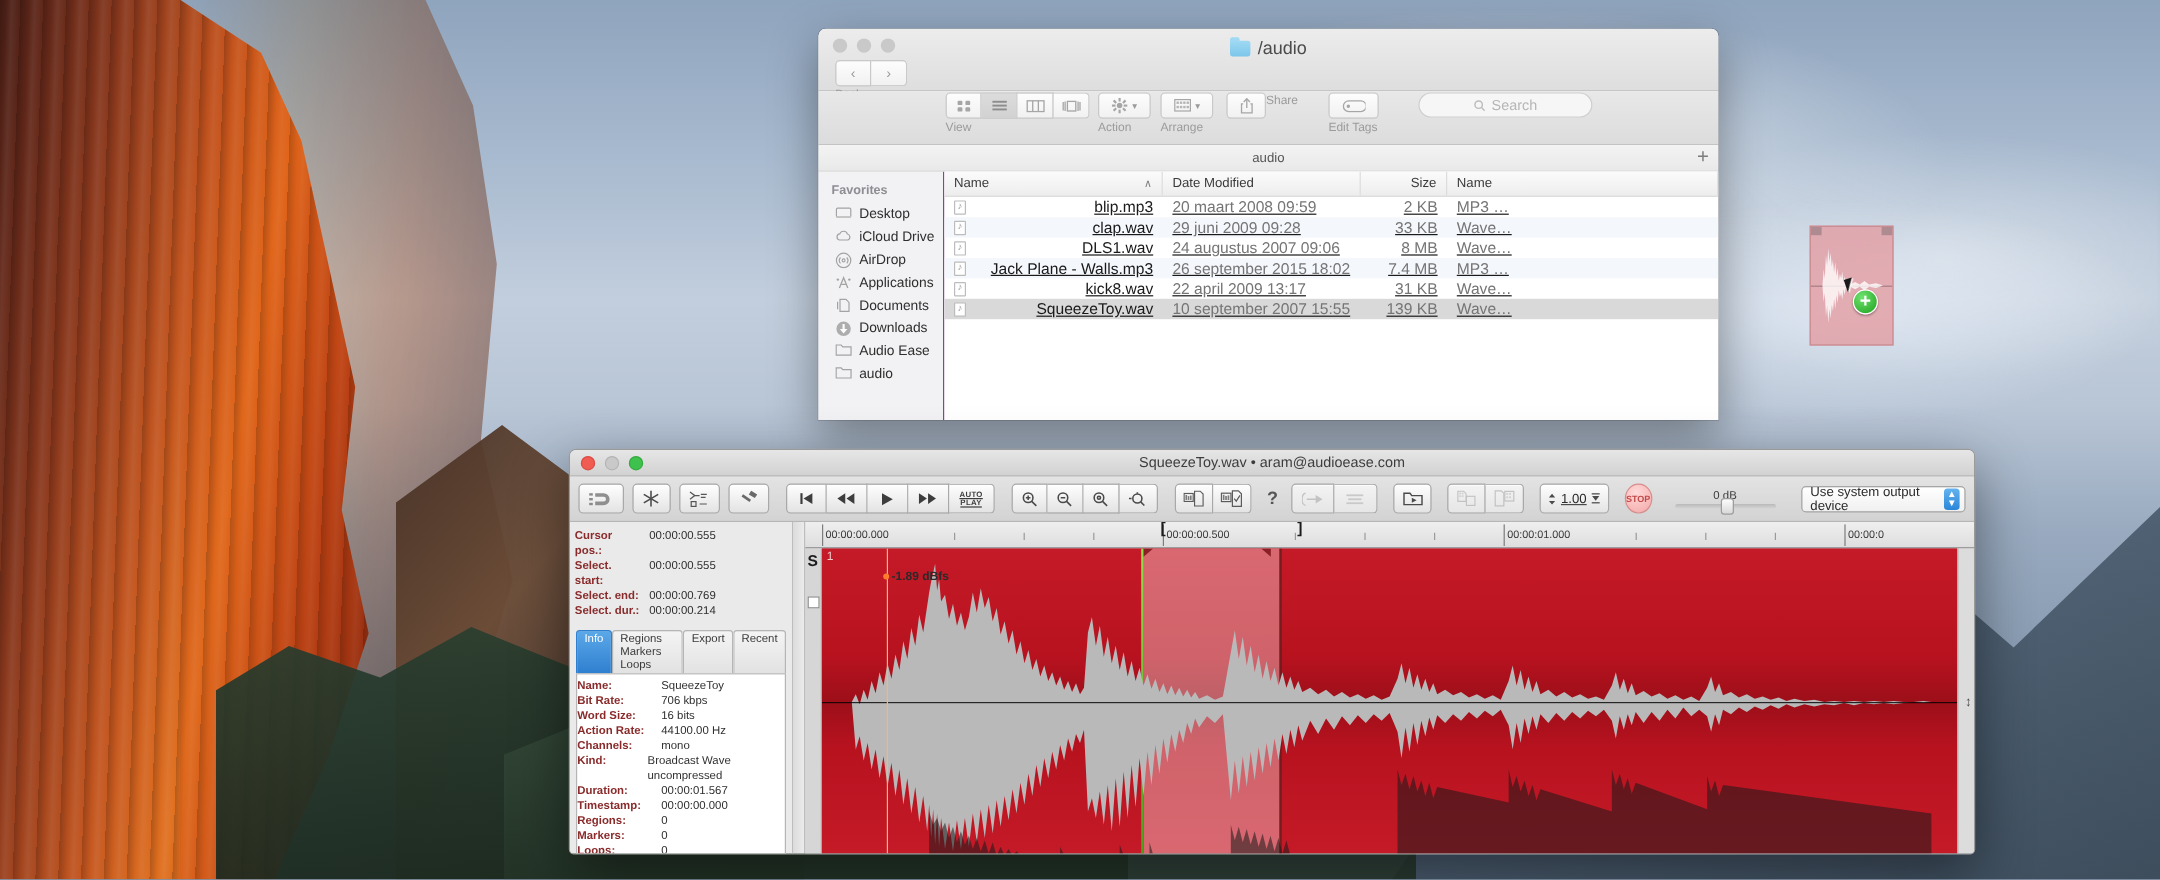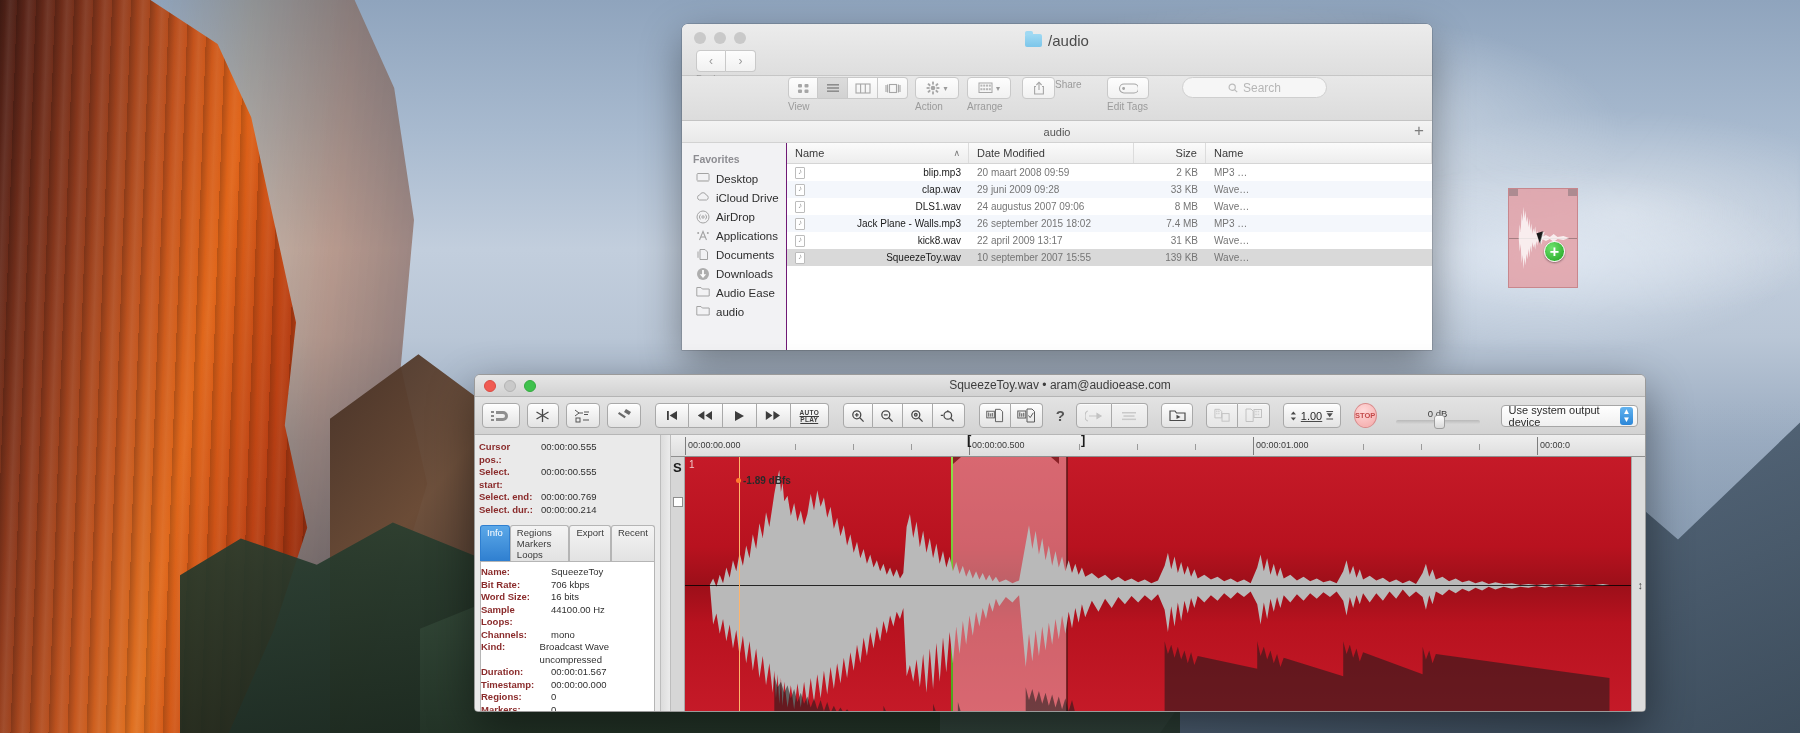--- a/index.html
+++ b/index.html
@@ -143,21 +143,21 @@
   .finder-list{ flex:1; background:#fff; overflow:hidden; position:relative; }
   .lst-head{
     display:flex; height:21px; background:linear-gradient(180deg,#fbfbfb,#ededed);
     border-bottom:1px solid #d5d5d5; font-size:11px; color:#3a3a3a; align-items:center;
   }
   .lst-head > div{ padding:0 8px; border-right:1px solid #dcdcdc; height:100%; display:flex; align-items:center; }
   .c-name{ width:182px; justify-content:space-between; }
   .c-date{ width:165px; }
   .c-size{ width:72px; justify-content:flex-end; }
   .c-kind{ flex:1; }
-  .lst-row{ display:flex; height:17px; font-size:10px; color:#1a1a1a; align-items:center; }
+  .lst-row{ display:flex; height:17px; font-size:13px; color:#1a1a1a; align-items:center;text-decoration:underline; }
   .lst-row.alt{ background:#f4f7fc; }
   .lst-row.sel{ background:#d9d9d9; }
   .lst-row > div{ padding:0 8px; height:100%; display:flex; align-items:center; overflow:hidden; white-space:nowrap; }
   .lst-row .c-date,.lst-row .c-size,.lst-row .c-kind{ color:#757575; }
   .doc-ico{
     width:10px;height:12px;background:#fff;border:1px solid #bcbcbc;border-radius:1px;
     margin-right:6px; flex:0 0 10px; position:relative;
   }
   .doc-ico:after{content:"\266A";position:absolute;left:2px;top:-1px;font-size:8px;color:#9a9a9a;}
 
@@ -901,21 +901,21 @@
             </div>
             <div class="ip-row">
               <span class="ip-k">Bit Rate:</span>
               <span class="ip-v">706 kbps</span>
             </div>
             <div class="ip-row">
               <span class="ip-k">Word Size:</span>
               <span class="ip-v">16 bits</span>
             </div>
             <div class="ip-row">
-              <span class="ip-k">Sample Loops:</span>
+              <span class="ip-k">Action Rate:</span>
               <span class="ip-v">44100.00 Hz</span>
             </div>
             <div class="ip-row">
               <span class="ip-k">Channels:</span>
               <span class="ip-v">mono</span>
             </div>
             <div class="ip-row">
               <span class="ip-k">Kind:</span>
               <span class="ip-v">Broadcast Wave uncompressed</span>
             </div>

